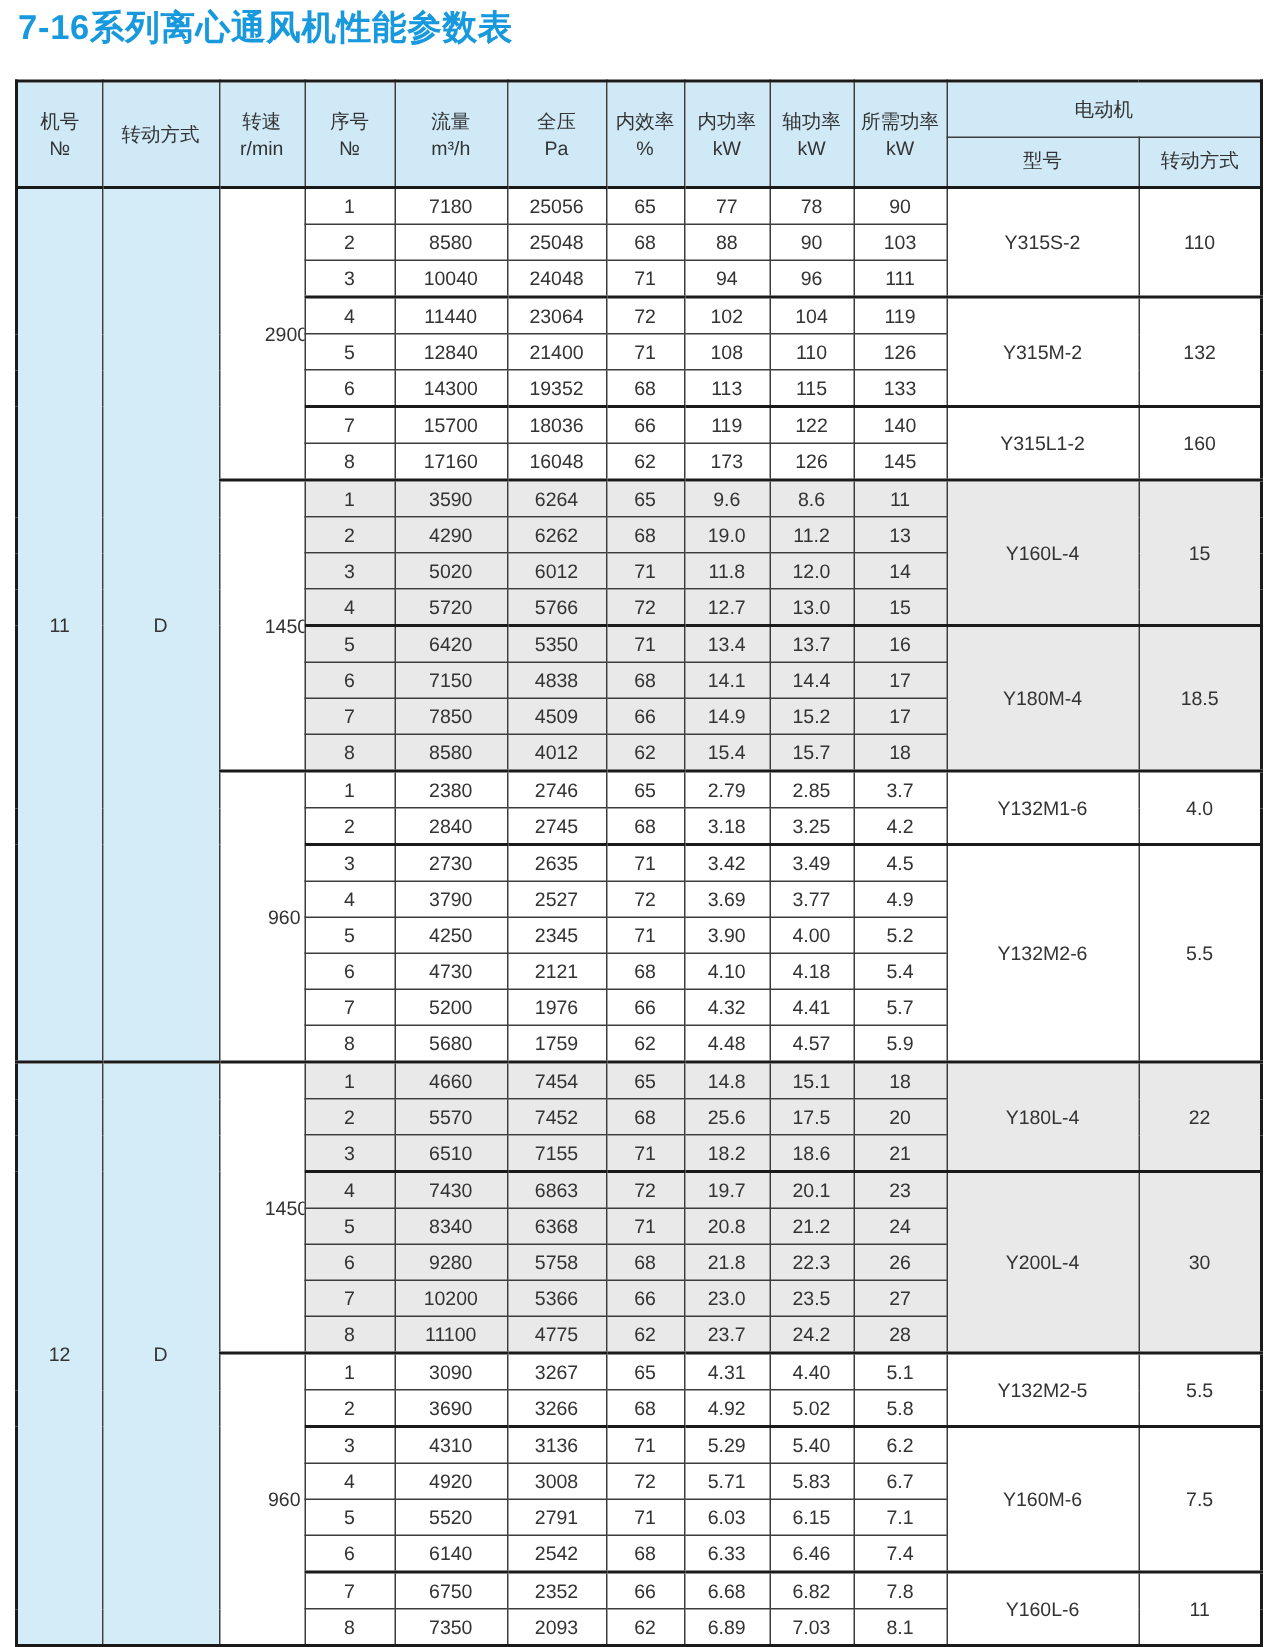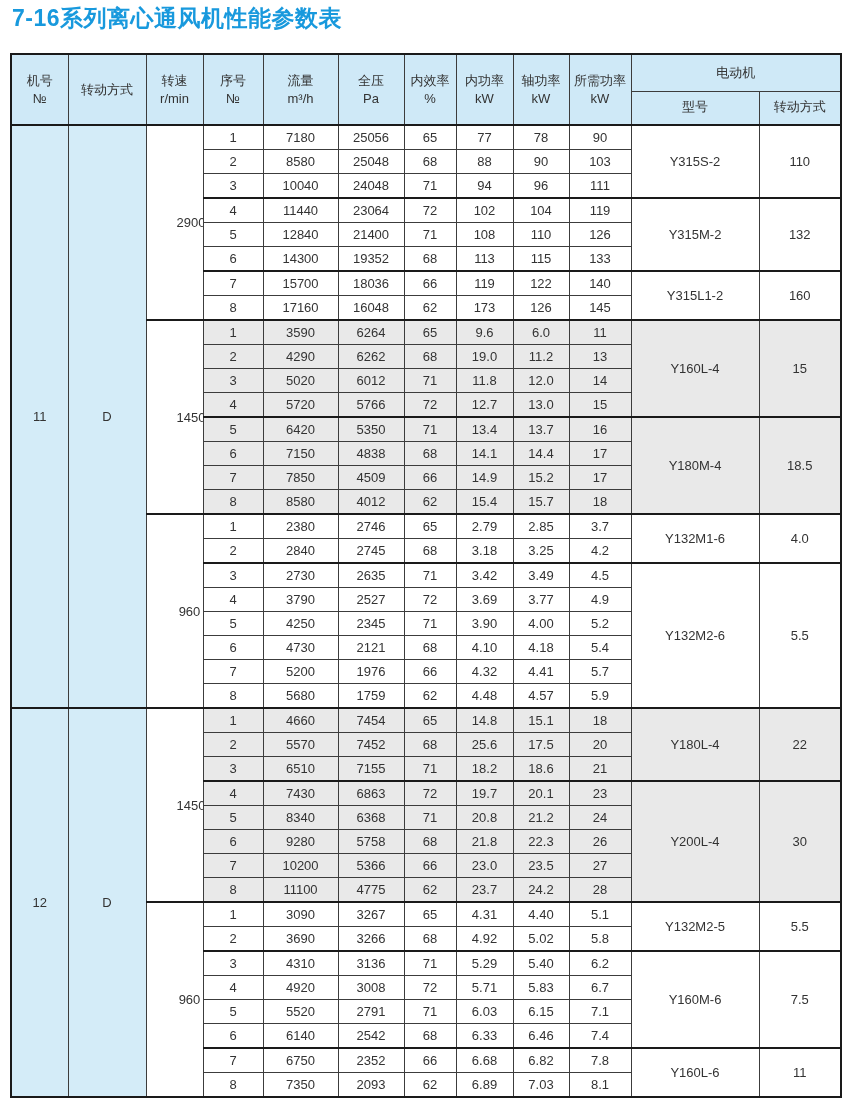--- a/index.html
+++ b/index.html
@@ -184,21 +184,21 @@
           <td>126</td>
           <td>145</td>
         </tr>
         <tr class="shaded sec-start">
           <td rowspan="8" class="cell-speed">1450</td>
           <td>1</td>
           <td>3590</td>
           <td>6264</td>
           <td>65</td>
           <td>9.6</td>
-          <td>6.0</td>
+          <td>8.6</td>
           <td>11</td>
           <td rowspan="4">Y160L-4</td>
           <td rowspan="4">15</td>
         </tr>
         <tr class="shaded">
           <td>2</td>
           <td>4290</td>
           <td>6262</td>
           <td>68</td>
           <td>19.0</td>

